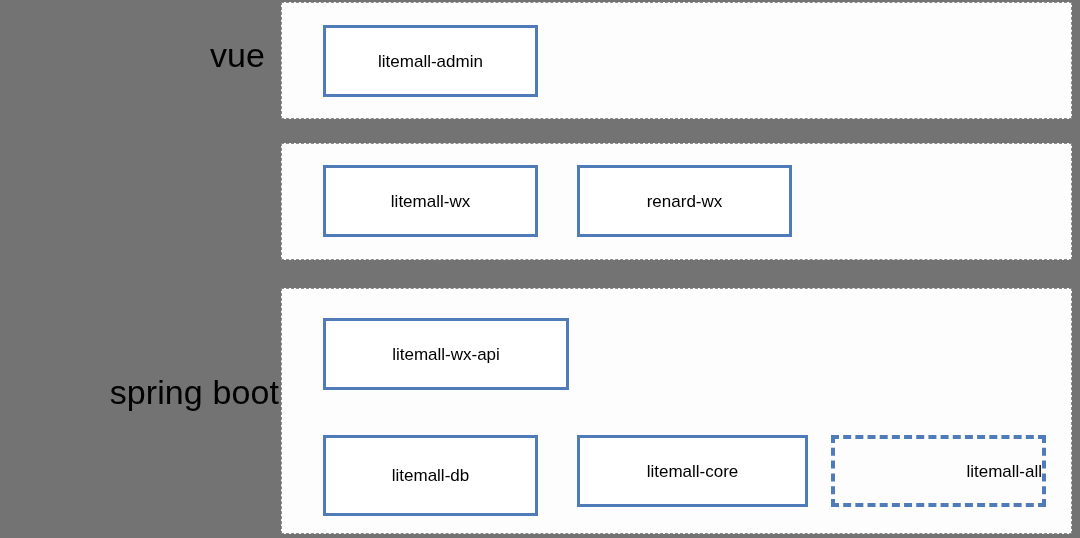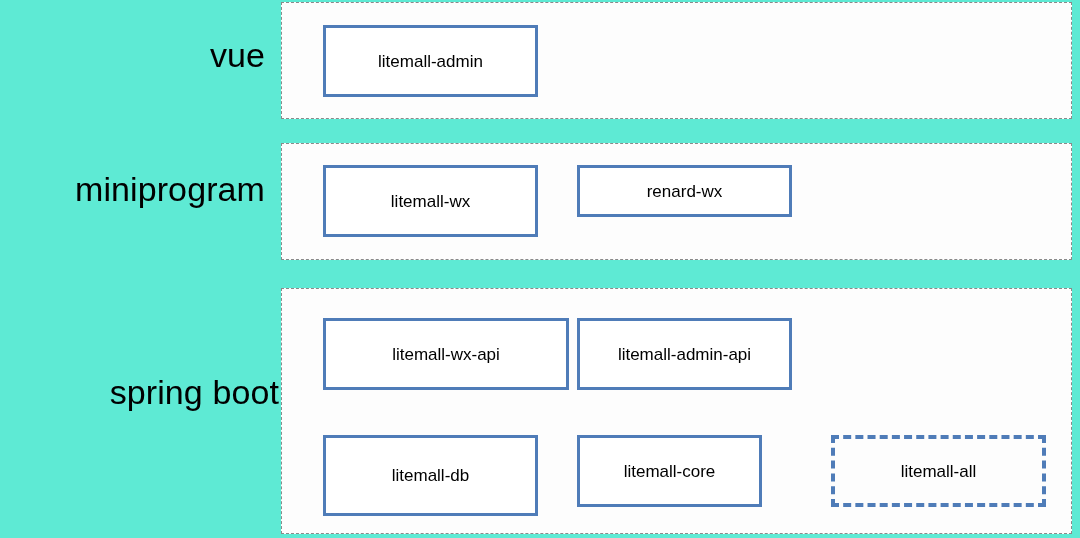--- a/index.html
+++ b/index.html
@@ -9,21 +9,21 @@
     background: #ffffff;
   }
   body {
     font-family: "Liberation Sans", sans-serif;
     -webkit-font-smoothing: antialiased;
   }
   #diagram {
     position: relative;
     width: 1080px;
     height: 538px;
-    background: #5eead4;
+    background: #737373;
     overflow: hidden;
   }
 
   
   .tier-label {
     position: absolute;
     color: #000000;
     font-weight: 400;
     font-size: 34px;
     line-height: 1;
@@ -53,62 +53,59 @@
     color: #000000;
     font-size: 17px;
     font-weight: 400;
     line-height: 1;
     white-space: nowrap;
   }
   .module.dashed {
     border-style: dashed;
     border-width: 4px;
     background: transparent;
+    justify-content: flex-end;
   }
   .module-label {
     pointer-events: none;
   }
 </style>
 </head>
 <body>
 
 <div id="diagram">
 
   <div class="tier-label" style="left:24px; top:38px; width:241px;">vue</div>
 
   <div class="group-box" style="left:281px; top:2px; width:791px; height:117px;">
     <div class="module" style="left:41px; top:22px; width:215px; height:72px;">
       <span class="module-label">litemall-admin</span>
     </div>
   </div>
 
-  <div class="tier-label" style="left:24px; top:172px; width:241px;">miniprogram</div>
 
   <div class="group-box" style="left:281px; top:143px; width:791px; height:117px;">
     <div class="module" style="left:41px; top:21px; width:215px; height:72px;">
       <span class="module-label">litemall-wx</span>
     </div>
-    <div class="module" style="left:295px; top:21px; width:215px; height:52px;">
+    <div class="module" style="left:295px; top:21px; width:215px; height:72px;">
       <span class="module-label">renard-wx</span>
     </div>
   </div>
 
   <div class="tier-label" style="left:38px; top:375px; width:241px;">spring boot</div>
 
   <div class="group-box" style="left:281px; top:288px; width:791px; height:246px;">
     <div class="module" style="left:41px; top:29px; width:246px; height:72px;">
       <span class="module-label">litemall-wx-api</span>
     </div>
-    <div class="module" style="left:295px; top:29px; width:215px; height:72px;">
-      <span class="module-label">litemall-admin-api</span>
-    </div>
     <div class="module" style="left:41px; top:146px; width:215px; height:81px;">
       <span class="module-label">litemall-db</span>
     </div>
-    <div class="module" style="left:295px; top:146px; width:185px; height:72px;">
+    <div class="module" style="left:295px; top:146px; width:231px; height:72px;">
       <span class="module-label">litemall-core</span>
     </div>
     <div class="module dashed" style="left:549px; top:146px; width:215px; height:72px;">
       <span class="module-label">litemall-all</span>
     </div>
   </div>
 
 </div>
 
 </body></html>

